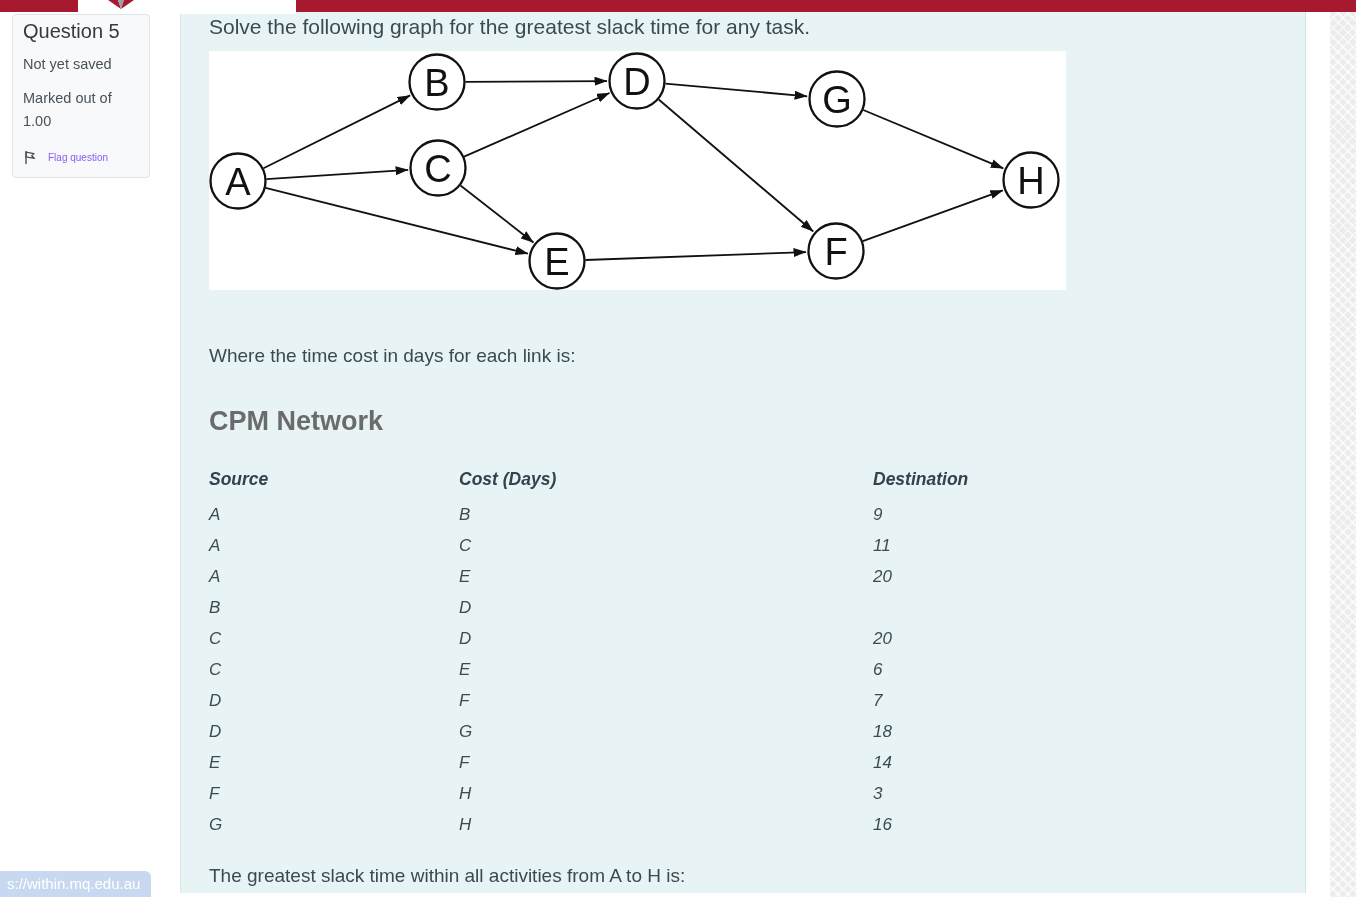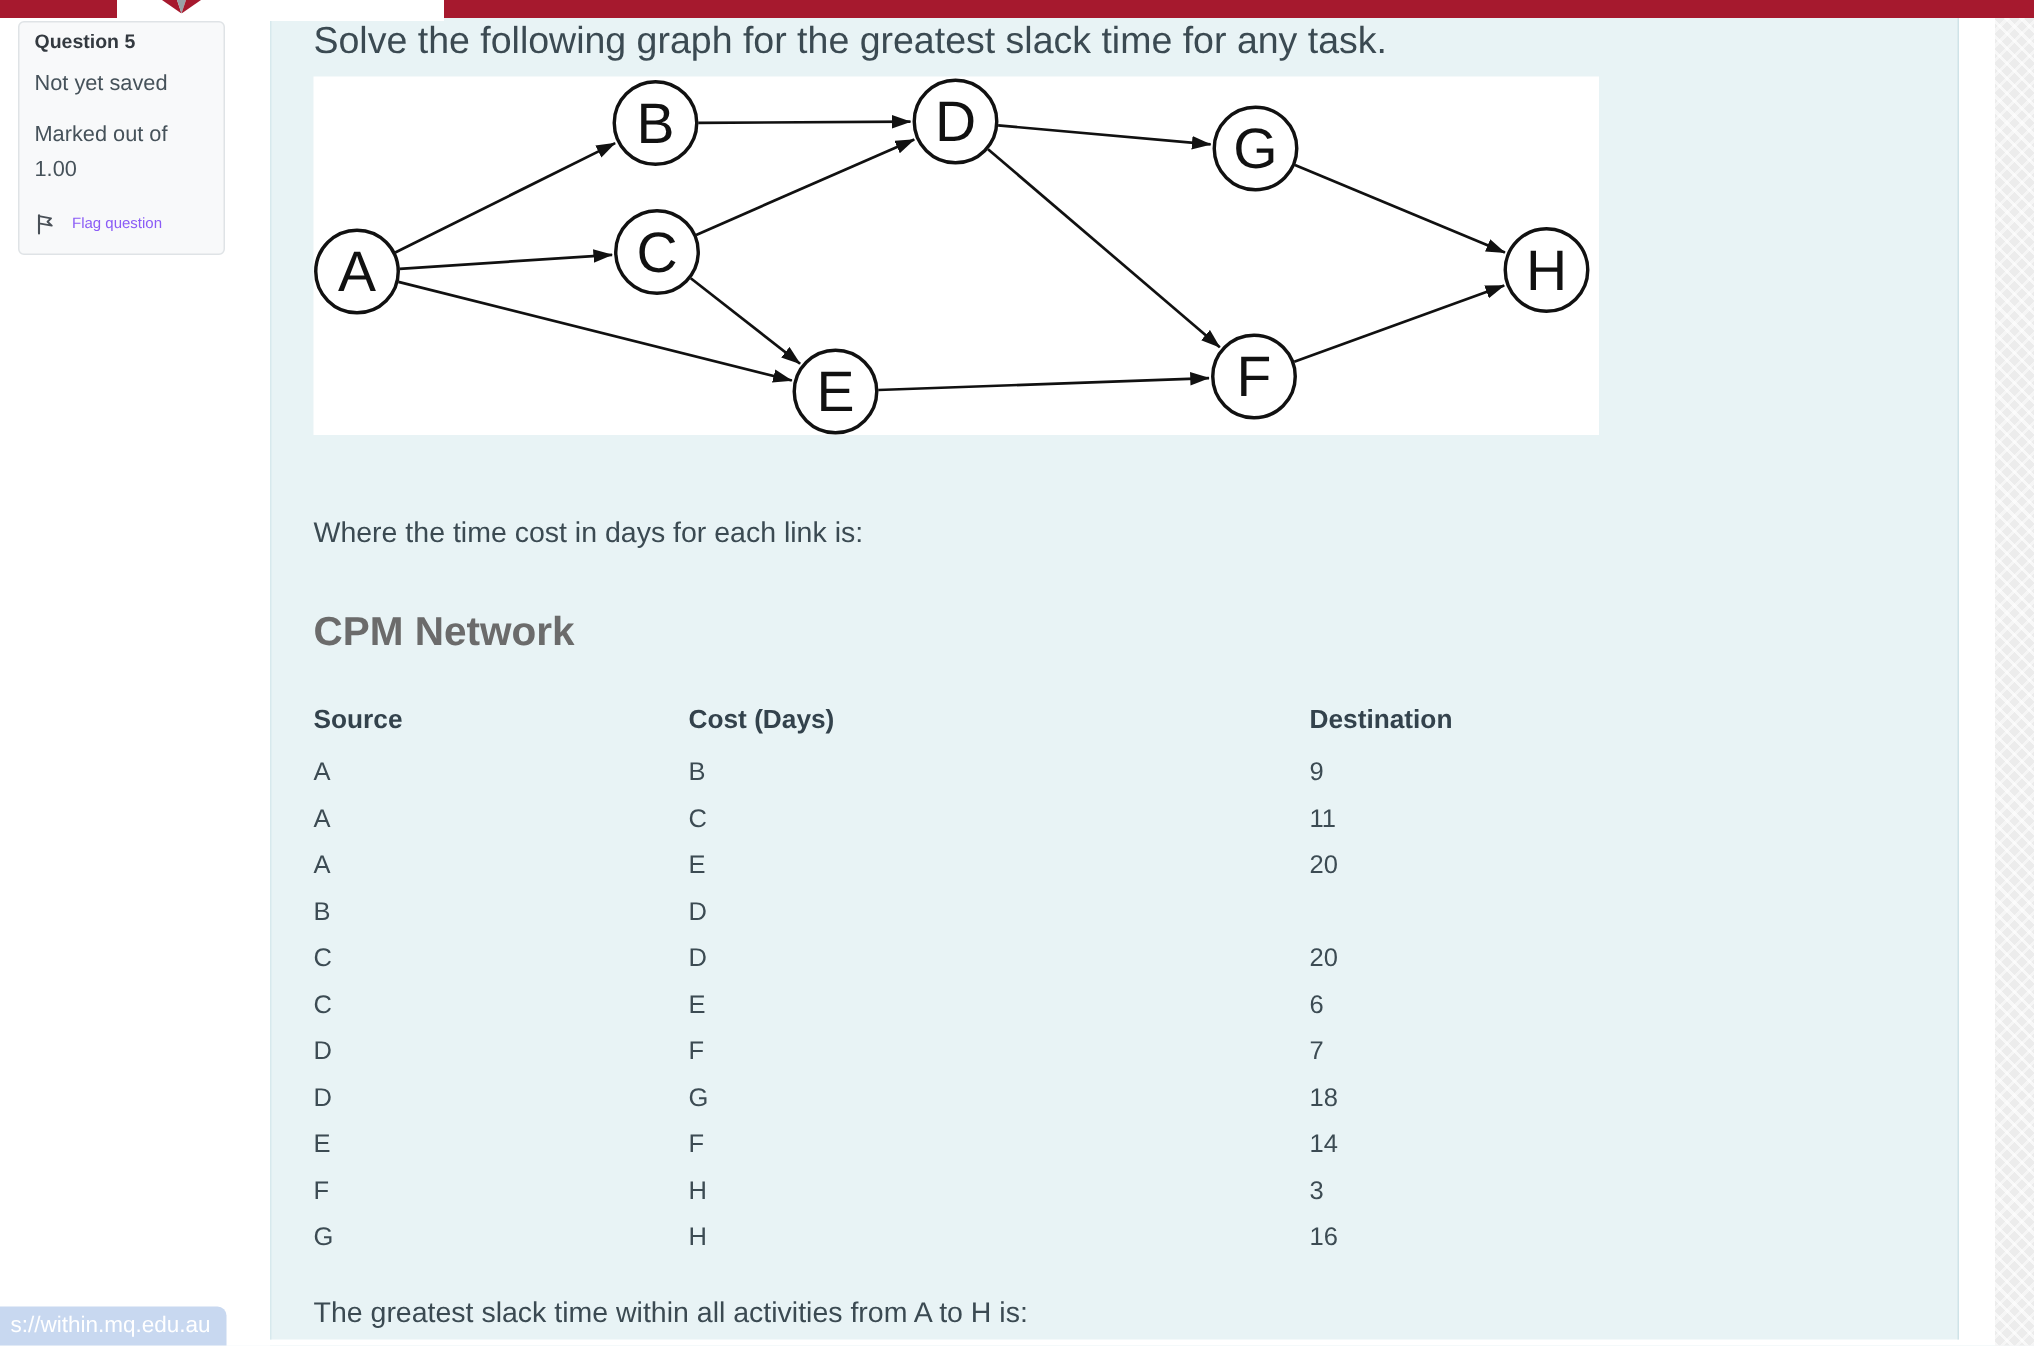--- a/index.html
+++ b/index.html
@@ -30,37 +30,37 @@
 
   
   .sidebar{
     position:absolute;left:0;top:12px;width:180px;height:885px;background:#ffffff;z-index:2;
   }
   .qinfo{
     position:absolute;left:12px;top:2px;width:138px;box-sizing:border-box;
     background:#f8f9fa;border:1px solid #dfe3e6;border-radius:4px;
     padding:5px 10px 12px 10px;
   }
-  .qinfo .qtitle{font-size:13px;font-weight:bold;color:#343a40;margin:0 0 13px 0;}
+  .qinfo .qtitle{font-size:20px;font-weight:normal;color:#343a40;margin:0 0 13px 0;}
   .qinfo .qline{font-size:14.5px;color:#46525a;margin:0 0 14px 0;line-height:1.2;}
   .qinfo .qmarked{font-size:14.5px;color:#46525a;margin:0 0 16px 0;line-height:23px;}
   .flagrow{display:flex;align-items:center;gap:9px;font-size:10px;color:#8b5cf6;cursor:pointer;}
   .flagrow svg{flex:0 0 auto;}
 
   
   .content{
     position:absolute;left:180px;top:12px;width:1126px;height:881px;box-sizing:border-box;
     background:#e8f3f5;border-left:1px solid #d7e9ed;border-right:1px solid #cfe3e8;
     padding:3px 0 0 28px;z-index:2;
   }
-  .prompt{font-size:25px;line-height:24px;color:#3b4a52;margin:0;}
+  .prompt{font-size:21px;line-height:24px;color:#3b4a52;margin:0;}
   .graph-panel{width:857px;height:239px;background:#ffffff;margin-top:12px;}
   .link-intro{font-size:19px;line-height:24px;color:#3b4a52;margin:54px 0 0 0;}
   .cpm-title{font-size:27px;line-height:32px;font-weight:bold;color:#6b6b6b;margin:37px 0 0 0;}
-  .ctable{margin-top:32px;}
+  .ctable{margin-top:32px;font-style:italic;}
   .thead{display:grid;grid-template-columns:250px 414px auto;font-size:17.5px;font-weight:bold;color:#33424c;height:20px;margin-bottom:10px;}
   .trow{display:grid;grid-template-columns:250px 414px auto;font-size:17px;color:#3c4b53;height:31px;align-items:center;}
   .answer-prompt{font-size:19px;line-height:24px;color:#3b4a52;margin:24px 0 0 0;}
 
   
   .url-preview{
     position:absolute;left:0;bottom:0;height:26px;box-sizing:border-box;
     background:#c8d8f0;color:#ffffff;font-size:15px;line-height:25px;
     padding:0 11px 0 7px;border-top-right-radius:6px;z-index:10;
   }

